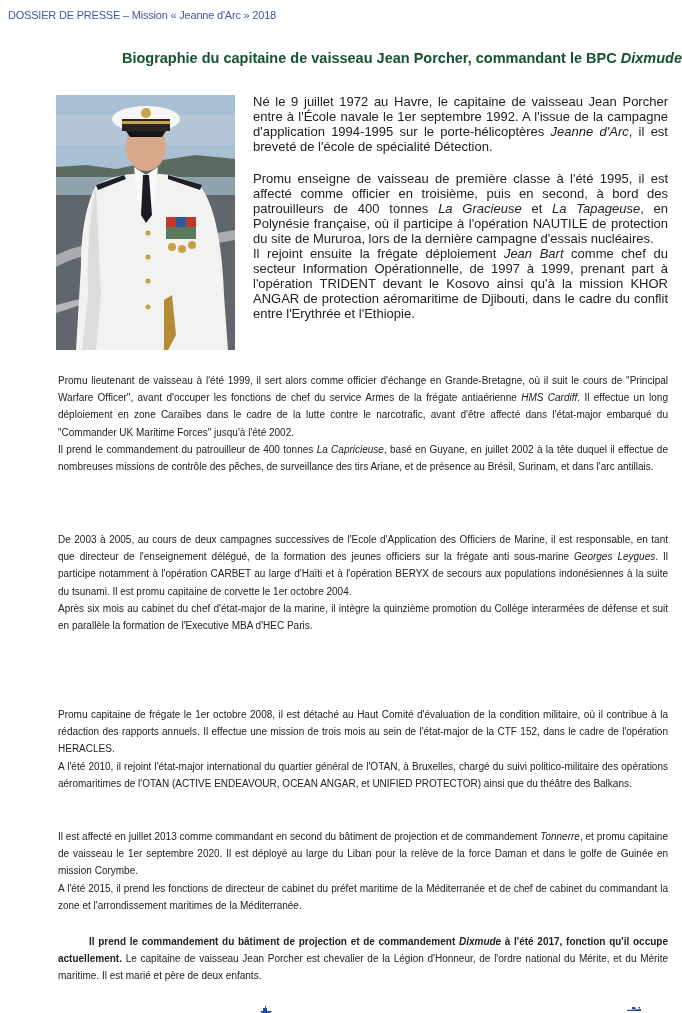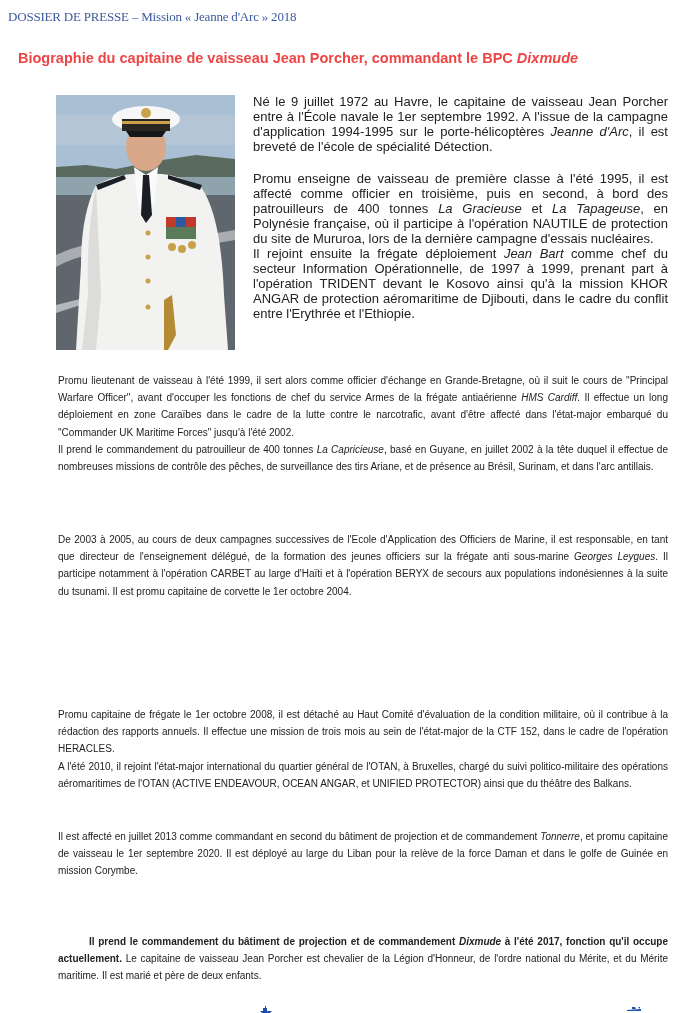--- a/index.html
+++ b/index.html
@@ -2,25 +2,25 @@
 <html><head>
   <meta charset="utf-8">
   <style>
     html, body { margin: 0; padding: 0; background: #ffffff; }
     body {
       width: 682px; height: 1013px; overflow: hidden; position: relative;
       font-family: "Liberation Sans", sans-serif; color: #222;
     }
     .header {
       position: absolute; left: 8px; top: 9px;
-      font-size: 13px; color: #3d5a9e; letter-spacing: -0.2px; font-family: Liberation Serif, serif;
+      font-size: 11px; color: #3d5a9e; letter-spacing: -0.2px;
     }
     .title {
       position: absolute; left: 0; width: 682px; top: 50px;
-      text-align: left; font-size: 14.5px; font-weight: bold; color: #ef4444;
+      text-align: right; font-size: 14.5px; font-weight: bold; color: #14532d;
       padding-left: 18px; box-sizing: border-box;
     }
     .title i { font-style: italic; }
     .photo {
       position: absolute; left: 56px; top: 95px; width: 179px; height: 255px;
       overflow: hidden;
       background: linear-gradient(180deg, #9fb6cc 0%, #c8d4de 35%, #8a9aa8 45%, #7b8793 52%, #5d6670 60%, #4a525b 100%);
     }
     .photo svg { display: block; }
     .col-right {
@@ -100,29 +100,31 @@
   <p><span>Il rejoint ensuite la frégate déploiement </span><i>Jean Bart</i><span> comme chef du secteur Information Opérationnelle, de 1997 à 1999, prenant part à l'opération TRIDENT devant le Kosovo ainsi qu'à la mission KHOR ANGAR de protection aéromaritime de Djibouti, dans le cadre du conflit entre l'Erythrée et l'Ethiopie.</span></p>
 </div>
 
 <div class="col-full" style="top:372px;">
   <p><span>Promu lieutenant de vaisseau à l'été 1999, il sert alors comme officier d'échange en Grande-Bretagne, où il suit le cours de "Principal Warfare Officer", avant d'occuper les fonctions de chef du service Armes de la frégate antiaérienne </span><i>HMS Cardiff</i><span>. Il effectue un long déploiement en zone Caraïbes dans le cadre de la lutte contre le narcotrafic, avant d'être affecté dans l'état-major embarqué du "Commander UK Maritime Forces" jusqu'à l'été 2002.</span></p>
   <p><span>Il prend le commandement du patrouilleur de 400 tonnes </span><i>La Capricieuse</i><span>, basé en Guyane, en juillet 2002 à la tête duquel il effectue de nombreuses missions de contrôle des pêches, de surveillance des tirs Ariane, et de présence au Brésil, Surinam, et dans l'arc antillais.</span></p>
 </div>
 
 <div class="col-full" style="top:531px;">
   <p><span>De 2003 à 2005, au cours de deux campagnes successives de l'Ecole d'Application des Officiers de Marine, il est responsable, en tant que directeur de l'enseignement délégué, de la formation des jeunes officiers sur la frégate anti sous-marine </span><i>Georges Leygues</i><span>. Il participe notamment à l'opération CARBET au large d'Haïti et à l'opération BERYX de secours aux populations indonésiennes à la suite du tsunami. Il est promu capitaine de corvette le 1er octobre 2004.</span></p>
+  <p>Après six mois au cabinet du chef d'état-major de la marine, il intègre la quinzième promotion du Collège interarmées de défense et suit en parallèle la formation de l'Executive MBA d'HEC Paris.</p>
 </div>
 
 <div class="col-full" style="top:706px;">
   <p>Promu capitaine de frégate le 1er octobre 2008, il est détaché au Haut Comité d'évaluation de la condition militaire, où il contribue à la rédaction des rapports annuels. Il effectue une mission de trois mois au sein de l'état-major de la CTF 152, dans le cadre de l'opération HERACLES.</p>
   <p>A l'été 2010, il rejoint l'état-major international du quartier général de l'OTAN, à Bruxelles, chargé du suivi politico-militaire des opérations aéromaritimes de l'OTAN (ACTIVE ENDEAVOUR, OCEAN ANGAR, et UNIFIED PROTECTOR) ainsi que du théâtre des Balkans.</p>
 </div>
 
 <div class="col-full" style="top:828px;">
   <p><span>Il est affecté en juillet 2013 comme commandant en second du bâtiment de projection et de commandement </span><i>Tonnerre</i><span>, et promu capitaine de vaisseau le 1er septembre 2020. Il est déployé au large du Liban pour la relève de la force Daman et dans le golfe de Guinée en mission Corymbe.</span></p>
+  <p>A l'été 2015, il prend les fonctions de directeur de cabinet du préfet maritime de la Méditerranée et de chef de cabinet du commandant la zone et l'arrondissement maritimes de la Méditerranée.</p>
 </div>
 
 <div class="col-full" style="top:933px;">
   <p><b><span>Il prend le commandement du bâtiment de projection et de commandement </span><i>Dixmude</i><span> à l'été 2017, fonction qu'il occupe actuellement.</span></b><span> Le capitaine de vaisseau Jean Porcher est chevalier de la Légion d'Honneur, de l'ordre national du Mérite, et du Mérite maritime. Il est marié et père de deux enfants.</span></p>
 </div>
 
 <svg class="footer-icon" style="left:258px;" viewBox="0 0 16 8">
   <path d="M2 6 L14 6 L12 8 L4 8 Z M5 3 L9 3 L9 6 L5 6 Z M7 1 L8 1 L8 3 L7 3 Z" fill="#1f4fa8"></path>
 </svg>
 <svg class="footer-icon" style="left:626px;" viewBox="0 0 16 8">

